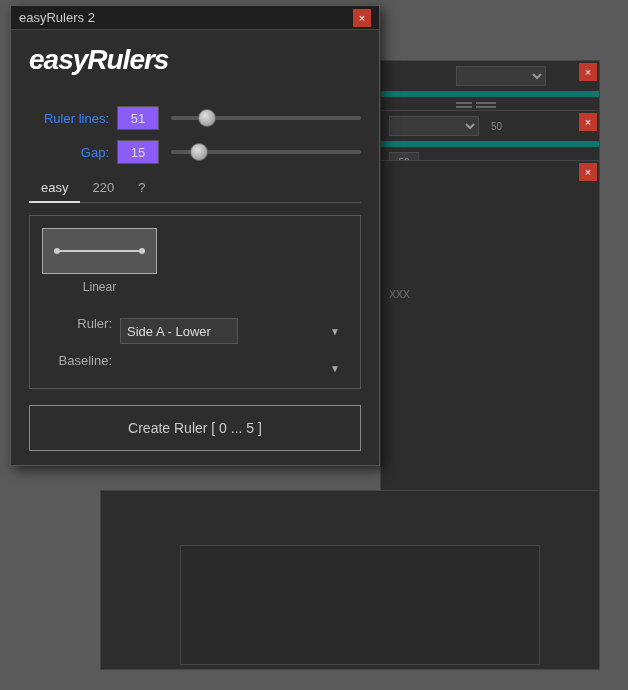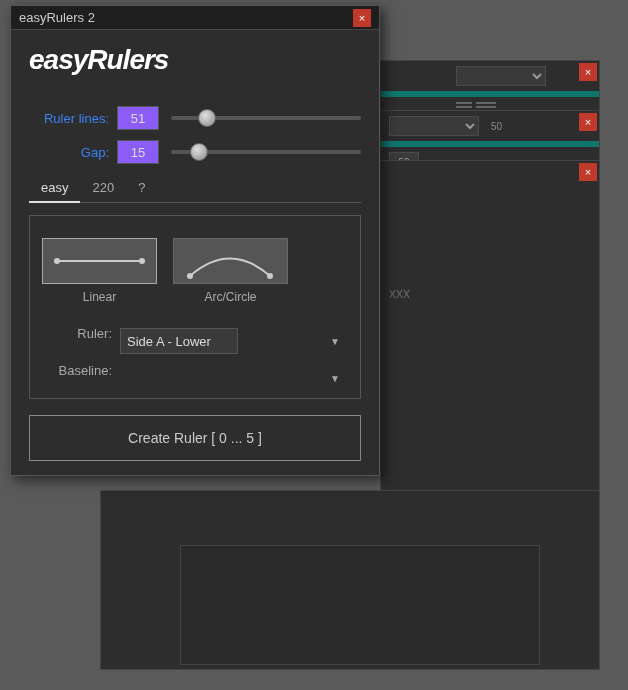--- a/index.html
+++ b/index.html
@@ -237,21 +237,20 @@
       gap: 16px;
       align-items: flex-start;
       margin-bottom: 8px;
     }
 
     .ruler-option {
       display: flex;
       flex-direction: column;
       align-items: center;
       cursor: pointer;
-      margin-top: 10px;
     }
 
     .ruler-preview {
       width: 115px;
       height: 46px;
       background: #555;
       border: 1px solid #666;
       display: flex;
       align-items: center;
       justify-content: center;
@@ -487,32 +486,20 @@
         <div class="ruler-option">
           <div class="ruler-preview selected">
             <div class="linear-line">
               <div class="linear-dot left"></div>
               <div class="linear-dot right"></div>
             </div>
           </div>
           <span class="ruler-label">Linear</span>
         </div>
 
-        <div class="ruler-option">
-          <div class="ruler-preview">
-            <div class="arc-preview">
-              <svg width="90" height="40" viewBox="0 0 90 40">
-                <path d="M 5 35 Q 45 0 85 35" stroke="#ccc" stroke-width="2" fill="none"></path>
-                <circle cx="5" cy="35" r="3" fill="#ccc"></circle>
-                <circle cx="85" cy="35" r="3" fill="#ccc"></circle>
-              </svg>
-            </div>
-          </div>
-          <span class="ruler-label">Arc/Circle</span>
-        </div>
       </div>
 
       <div class="prop-row">
         <span class="prop-label">Ruler:</span>
         <div class="dropdown-wrapper">
           <select class="prop-dropdown">
             <option>Side A - Lower</option>
             <option>Side A - Upper</option>
             <option>Side B - Lower</option>
             <option>Side B - Upper</option>

